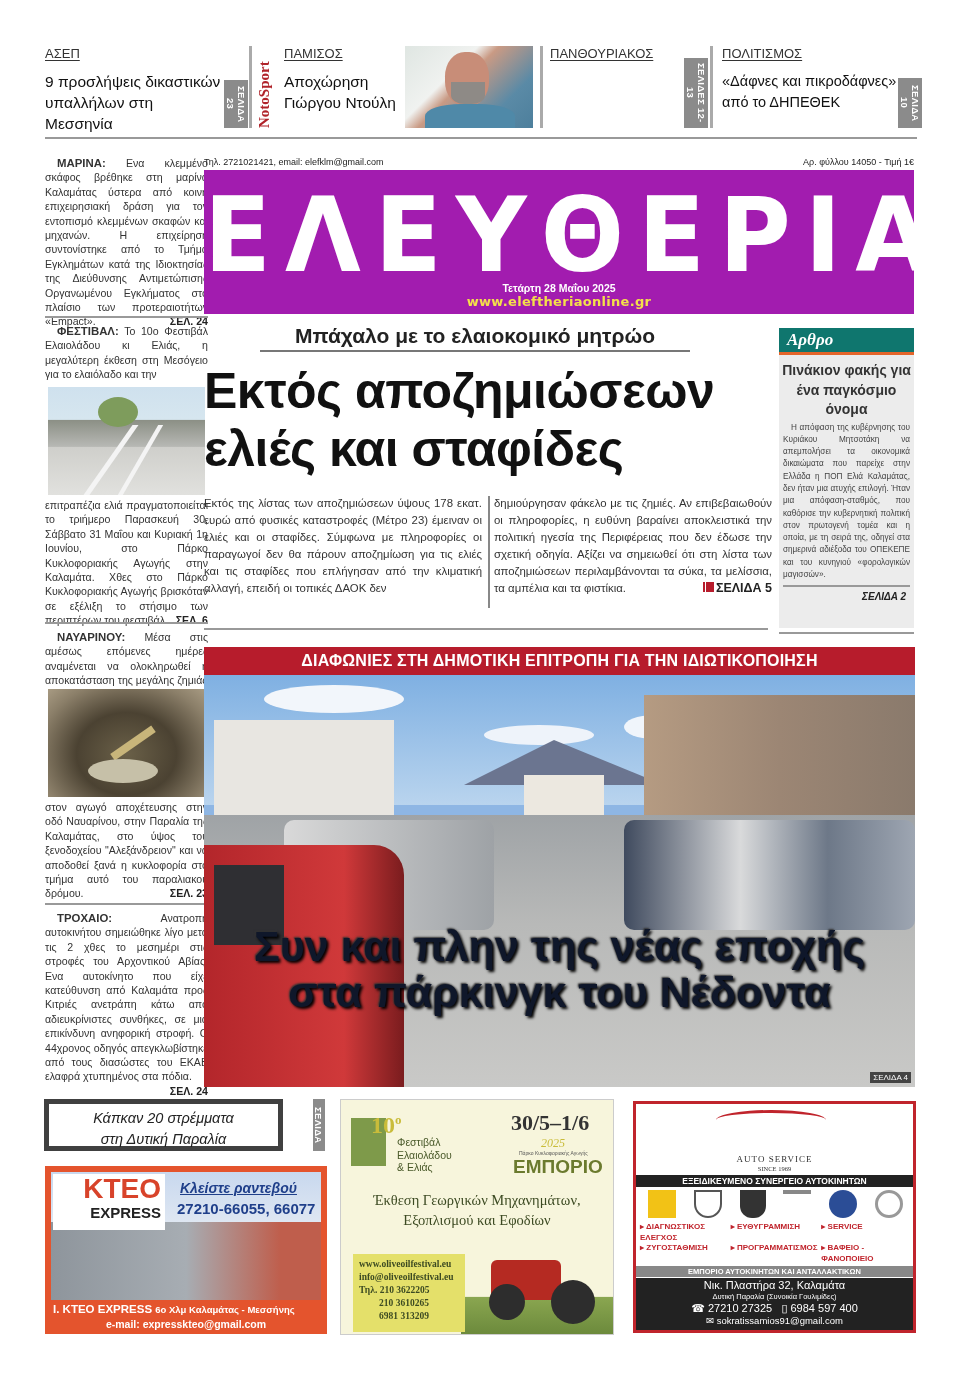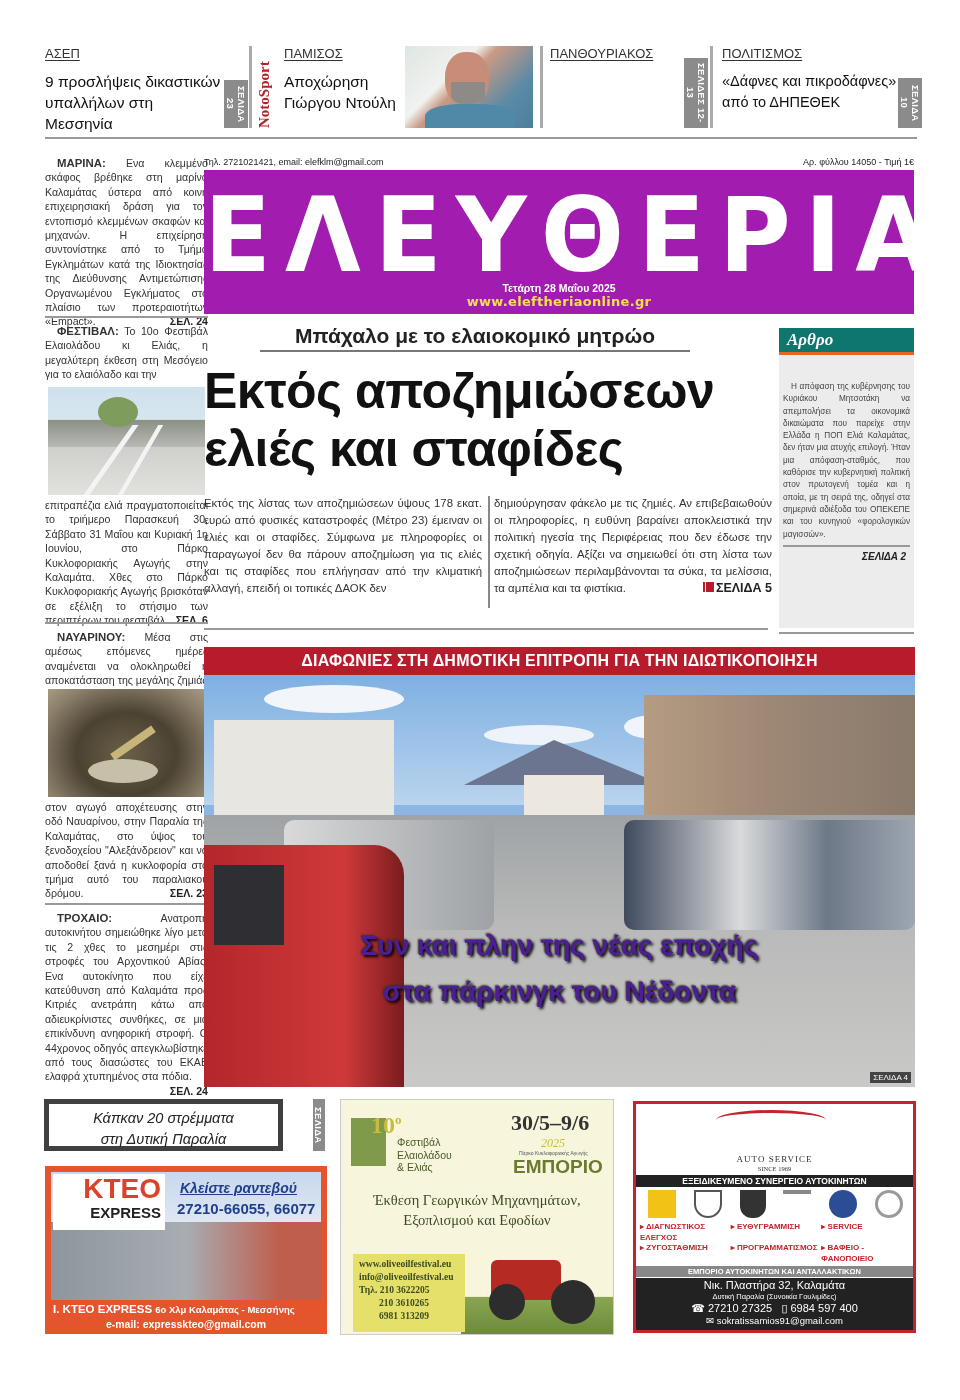--- a/index.html
+++ b/index.html
@@ -24,26 +24,26 @@
 .mast-date{position:absolute;width:100%;top:112px;text-align:center;color:#fff;font-size:10.5px;font-weight:bold}
 .mast-url{position:absolute;width:100%;top:124px;text-align:center;color:#f4e04a;font-size:13px;font-weight:bold;font-family:"DejaVu Sans",sans-serif;letter-spacing:.3px}
 
 .kicker{position:absolute;left:260px;top:324px;width:430px;text-align:center;font-size:21px;font-weight:bold;color:#222;border-bottom:2px solid #777;padding-bottom:2px}
 .headline{position:absolute;left:204px;top:362px;width:560px;font-size:50px;line-height:58px;font-weight:bold;color:#111;letter-spacing:-.5px}
 .body{position:absolute;top:495px;width:278px;font-size:11.4px;line-height:17px;text-align:justify;color:#333}
 
 .art{position:absolute;left:779px;top:328px;width:135px;height:300px;background:#ececec}
 .art-head{background:#0f766e;color:#fff;font-family:"Liberation Serif",serif;font-style:italic;font-weight:bold;font-size:17px;padding:2px 8px;border-bottom:3px solid #e4652a}
 .art-title{text-align:center;font-size:14px;line-height:19.5px;font-weight:bold;color:#333;margin-top:6px}
-.art-body{font-size:8.2px;line-height:12.3px;text-align:justify;color:#444;padding:0 4px;margin-top:26px}
+.art-body{font-size:8.2px;line-height:12.3px;text-align:justify;color:#444;padding:0 4px;margin-top:2px}
 .art-sel{text-align:right;font-style:italic;font-weight:bold;font-size:10px;padding:4px 4px 0;border-top:2px solid #999;margin:4px 4px 0}
 
 .redbar{position:absolute;left:204px;top:647px;width:711px;height:28px;background:#b71c2c;color:#fff;font-weight:bold;font-size:16px;text-align:center;line-height:28px;letter-spacing:.2px}
 .photo{position:absolute;left:204px;top:675px;width:711px;height:412px;overflow:hidden;background:#8eb6e4}
-.ph-head{position:absolute;width:100%;top:248px;text-align:center;color:#4c1d95;font-weight:bold;font-size:28px;line-height:46px;text-shadow:2px 2px 3px #000,-1px -1px 2px #333}
+.ph-head{position:absolute;width:100%;top:248px;text-align:center;color:#0f172a;font-weight:bold;font-size:43px;line-height:46px;text-shadow:2px 2px 3px #000,-1px -1px 2px #333}
 .ph-sel{position:absolute;right:4px;bottom:4px;background:#444;color:#fff;font-size:8px;padding:1px 3px}
 
 .smallbox{position:absolute;left:44px;top:1099px;width:239px;height:52px;border:5px solid #404040}
 .smallbox div{font-style:italic;font-size:14.5px;line-height:21px;text-align:center;color:#222;padding-top:4px}
 .kteo{position:absolute;left:45px;top:1166px;width:282px;height:168px;background:#e4542d}
 .kteo-img{position:absolute;left:6px;top:6px;width:270px;height:128px;background:linear-gradient(#c8d8ee 0%,#dfe7f2 40%,#9aa0a8 41%,#7d848c 100%)}
 .fest{position:absolute;left:340px;top:1099px;width:274px;height:236px;background:#f7f5dc;border:1px solid #ccc}
 .sam{position:absolute;left:633px;top:1101px;width:283px;height:232px;border:3px solid #c0242c;background:#fff}
 </style>
 </head>
@@ -132,20 +132,21 @@
 <div class="body" style="left:204px">Εκτός της λίστας των αποζημιώσεων ύψους 178 εκατ. ευρώ από φυσικές καταστροφές (Μέτρο 23) έμειναν οι ελιές και οι σταφίδες. Σύμφωνα με πληροφορίες οι παραγωγοί δεν θα πάρουν αποζημίωση για τις ελιές και τις σταφίδες που επλήγησαν από την κλιματική αλλαγή, επειδή οι τοπικές ΔΑΟΚ δεν</div>
 <div class="abs" style="left:488px;top:496px;width:2px;height:112px;background:#888"></div>
 <div class="body" style="left:494px">
   <span>δημιούργησαν φάκελο με τις ζημιές. Αν επιβεβαιωθούν οι πληροφορίες, η ευθύνη βαραίνει αποκλειστικά την πολιτική ηγεσία της Περιφέρειας που δεν έδωσε την σχετική οδηγία. Αξίζει να σημειωθεί ότι στη λίστα των αποζημιώσεων περιλαμβάνονται τα σύκα, τα μελίσσια, τα αμπέλια και τα φιστίκια.</span>
   <span style="float:right;font-weight:bold;font-size:12.5px;color:#222"><span style="display:inline-block;width:2px;height:10px;background:#b71c2c;margin-right:1px"></span><span style="display:inline-block;width:8px;height:10px;background:#b71c2c;margin-right:2px"></span><span>ΣΕΛΙΔΑ 5</span></span>
 </div>
 <div class="hr" style="left:204px;top:628px;width:564px"></div>
 
 <div class="art">
   <div class="art-head">Αρθρο</div>
+  <div class="art-title">Πινάκιον φακής για ένα παγκόσμιο όνομα</div>
   <div class="art-body"><span style="padding-left:8px"></span><span>Η απόφαση της κυβέρνησης του Κυριάκου Μητσοτάκη να απεμπολήσει τα οικονομικά δικαιώματα που παρείχε στην Ελλάδα η ΠΟΠ Ελιά Καλαμάτας, δεν ήταν μια ατυχής επιλογή. Ήταν μια απόφαση-σταθμός, που καθόρισε την κυβερνητική πολιτική στον πρωτογενή τομέα και η οποία, με τη σειρά της, οδηγεί στα σημερινά αδιέξοδα του ΟΠΕΚΕΠΕ και του κυνηγιού «φορολογικών μαγισσών».</span></div>
   <div class="art-sel">ΣΕΛΙΔΑ 2</div>
 </div>
 <div class="hr" style="left:779px;top:632px;width:135px"></div>
 
 <div class="redbar">ΔΙΑΦΩΝΙΕΣ ΣΤΗ ΔΗΜΟΤΙΚΗ ΕΠΙΤΡΟΠΗ ΓΙΑ ΤΗΝ ΙΔΙΩΤΙΚΟΠΟΙΗΣΗ</div>
 <div class="photo">
   <div style="position:absolute;left:0;top:0;width:100%;height:130px;background:linear-gradient(#7fb0e2,#b9d4ee)"></div>
   <div style="position:absolute;left:60px;top:10px;width:140px;height:28px;border-radius:50%;background:#f2f6fb"></div>
   <div style="position:absolute;left:280px;top:50px;width:110px;height:20px;border-radius:50%;background:#eef3fa"></div>
@@ -186,21 +187,21 @@
 </div>
 
 <div class="fest">
   <div style="position:absolute;left:10px;top:18px;width:35px;height:48px;background:#7e9a4a"></div>
   <div style="position:absolute;left:30px;top:12px;font-family:'Liberation Serif',serif;font-size:24px;color:#c9bc3a;font-weight:bold"><span>10</span><sup style="font-size:13px">o</sup></div>
   <div style="position:absolute;left:56px;top:36px;font-size:10.5px;line-height:12.5px;color:#4a5a2a">
     <div>Φεστιβάλ</div>
       <div>Ελαιολάδου</div>
       <div>&amp; Ελιάς</div>
   </div>
-  <div style="position:absolute;left:170px;top:10px;font-family:'Liberation Serif',serif;font-size:22px;color:#333;font-weight:bold">30/5–9/6</div>
+  <div style="position:absolute;left:170px;top:10px;font-family:'Liberation Serif',serif;font-size:22px;color:#333;font-weight:bold">30/5–1/6</div>
   <div style="position:absolute;left:200px;top:36px;font-family:'Liberation Serif',serif;font-style:italic;font-size:12px;color:#c9bc3a">2025</div>
   <div style="position:absolute;left:178px;top:50px;font-size:5px;color:#555">Πάρκο Κυκλοφοριακής Αγωγής</div>
   <div style="position:absolute;left:172px;top:56px;font-size:19px;color:#6b7a2e;font-weight:bold">ΕΜΠΟΡΙΟ</div>
   <div style="position:absolute;left:0;width:100%;top:90px;text-align:center;font-family:'Liberation Serif',serif;font-size:14.5px;line-height:20px;color:#3c4a22">
     <div>Έκθεση Γεωργικών Μηχανημάτων,</div>
       <div>Εξοπλισμού και Εφοδίων</div>
   </div>
   <div style="position:absolute;left:120px;top:140px;width:152px;height:94px;background:linear-gradient(#f7f5dc 0%,#f7f5dc 60%,#8aa650 61%,#6c8a3c 100%)">
     <div style="position:absolute;left:30px;top:20px;width:70px;height:40px;background:#b52a22;border-radius:6px"></div>
     <div style="position:absolute;left:28px;top:44px;width:36px;height:36px;border-radius:50%;background:#2d2d2d"></div>

